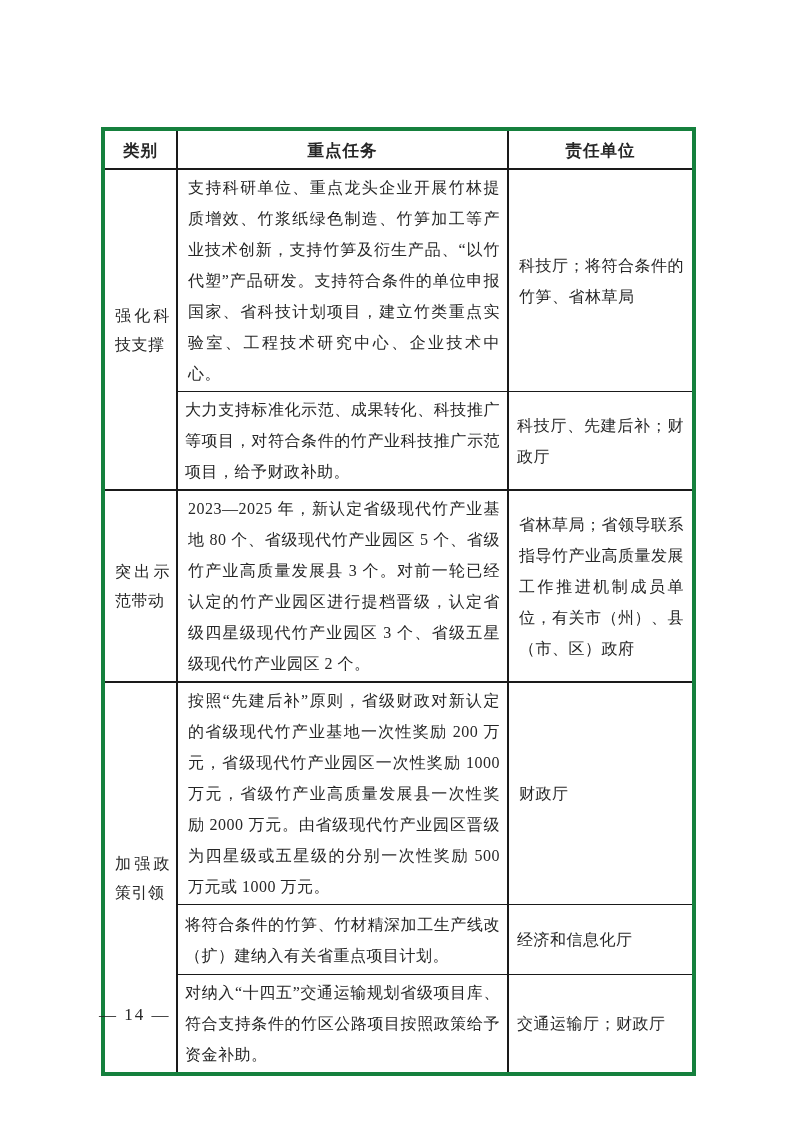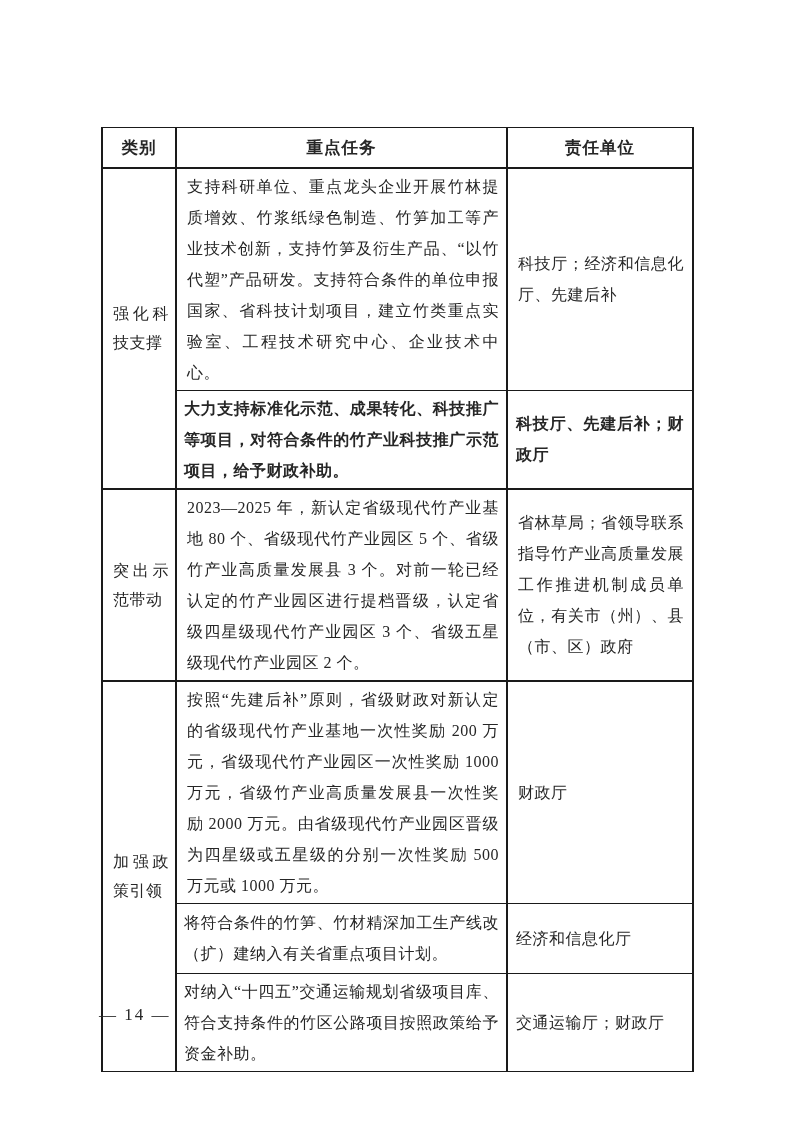--- a/index.html
+++ b/index.html
@@ -19,21 +19,21 @@
   .table-wrap {
     position: absolute;
     left: 101px;
     top: 127px;
     width: 591px;
   }
   table.task-table {
     width: 591px;
     border-collapse: collapse;
     table-layout: fixed;
-    border: 1px solid #15803d;
+    border: 4px solid #15803d;
   }
   col.c-cat  { width: 74px; }
   col.c-task { width: 331px; }
   col.c-unit { width: 186px; }
 
   .task-table th,
   .task-table td {
     border: 1px solid #1a1a1a;
     border-left-width: 2px;
     border-right-width: 2px;
@@ -65,21 +65,21 @@
     text-align: justify;
     text-justify: inter-character;
     padding: 2px 7px;
   }
   td.unit-cell {
     text-align: justify;
     text-justify: inter-character;
     padding: 2px 8px;
   }
   tr.r-t1 { height: 187px; }
-  tr.r-t2 { height: 92px; font-weight: bold; }
+  tr.r-t2 { height: 92px; }
   tr.r-t3 { height: 176px; }
   tr.r-t4 { height: 193px; }
   tr.r-t5 { height: 70px; margin-left: 48px; }
   tr.r-t6 { height: 89px; margin-top: 20px; }
 
   .page-footer {
     position: absolute;
     left: 99px;
     top: 1005px;
     font-size: 17px;
@@ -104,21 +104,21 @@
       <tbody>
         <tr class="header-row">
           <th>类别</th>
           <th>重点任务</th>
           <th>责任单位</th>
         </tr>
 
         <tr class="sec r-t1">
           <td class="cat-cell" rowspan="2">强化科技支撑</td>
           <td class="task-cell">支持科研单位、重点龙头企业开展竹林提质增效、竹浆纸绿色制造、竹笋加工等产业技术创新，支持竹笋及衍生产品、“以竹代塑”产品研发。支持符合条件的单位申报国家、省科技计划项目，建立竹类重点实验室、工程技术研究中心、企业技术中心。</td>
-          <td class="unit-cell">科技厅；经济和信息化厅、先建后补</td>
+          <td class="unit-cell">科技厅；将符合条件的竹笋、省林草局</td>
         </tr>
         <tr class="r-t2">
           <td class="task-cell">大力支持标准化示范、成果转化、科技推广等项目，对符合条件的竹产业科技推广示范项目，给予财政补助。</td>
           <td class="unit-cell">科技厅、先建后补；财政厅</td>
         </tr>
 
         <tr class="sec r-t3">
           <td class="cat-cell">突出示范带动</td>
           <td class="task-cell">2023—2025 年，新认定省级现代竹产业基地 80 个、省级现代竹产业园区 5 个、省级竹产业高质量发展县 3 个。对前一轮已经认定的竹产业园区进行提档晋级，认定省级四星级现代竹产业园区 3 个、省级五星级现代竹产业园区 2 个。</td>
           <td class="unit-cell">省林草局；省领导联系指导竹产业高质量发展工作推进机制成员单位，有关市（州）、县（市、区）政府</td>

